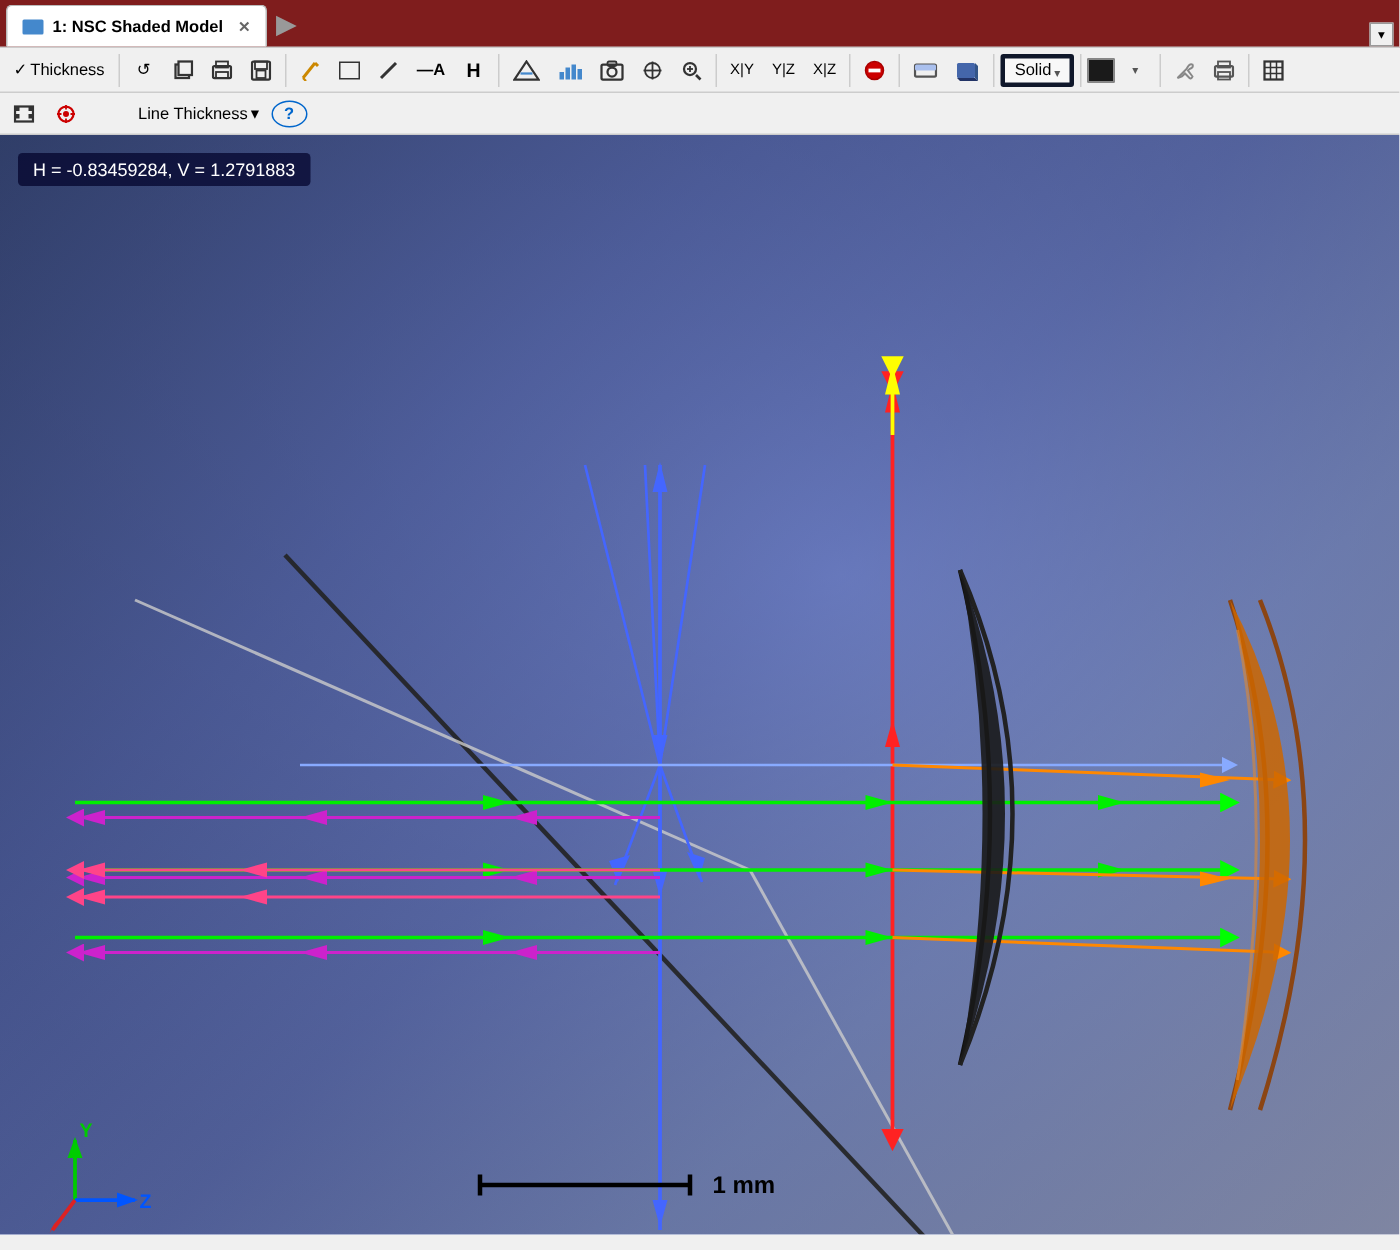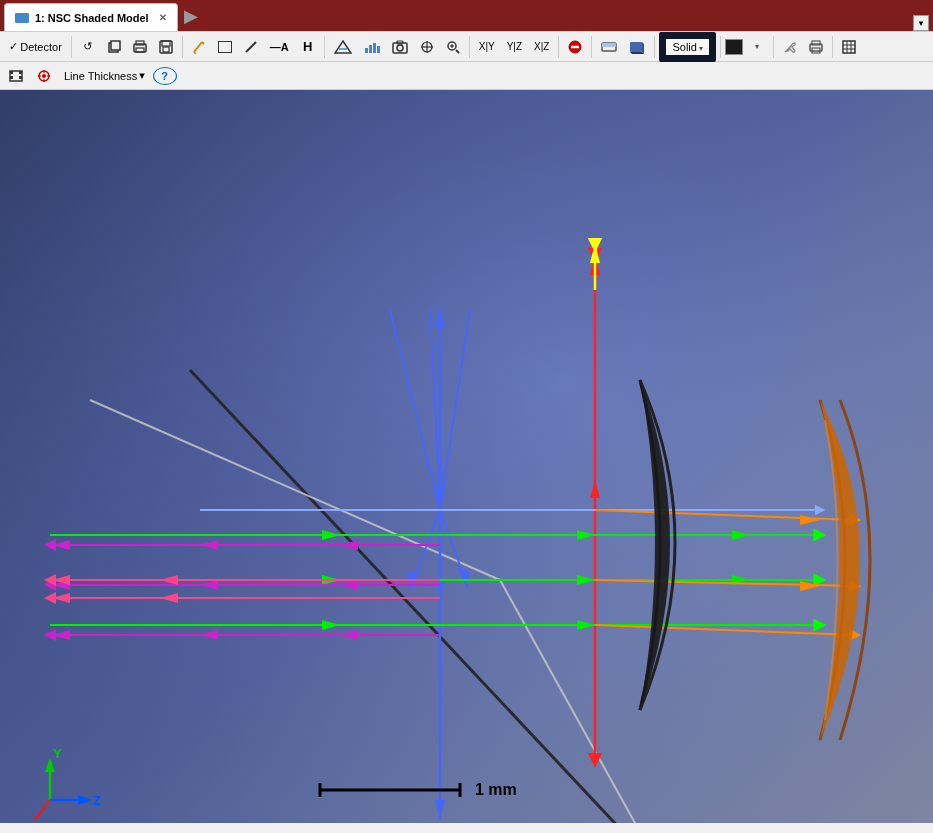--- a/index.html
+++ b/index.html
@@ -28,22 +28,22 @@
       display: flex; align-items: center; height: 30px; background: #f0f0f0;
       border-bottom: 1px solid #ccc; padding: 0 4px; gap: 2px;
     }
     .tb-btn {
       display: flex; align-items: center; justify-content: center;
       height: 24px; min-width: 24px; padding: 0 4px;
       background: #f0f0f0; border: 1px solid transparent;
       cursor: pointer; border-radius: 2px; font-size: 11px; gap: 2px;
     }
     .tb-separator { width: 1px; height: 22px; background: #ccc; margin: 0 2px; }
-    .tb-label { font-size: 11px; padding: 0 4px; cursor: pointer; display: flex; align-items: center; gap: 2px; }
-    .solid-btn { display: flex; align-items: flex-end; gap: 2px; border: 7px solid #0f172a; padding: 2px 6px; background: #f8f8f8; border-radius: 2px; font-size: 11px; cursor: pointer; }
+    .tb-label { font-size: 11px; padding: 0 4px; cursor: pointer; display: flex; align-items: center; gap: 2px; margin-left: 28px; }
+    .solid-btn { display: flex; align-items: flex-end; gap: 2px; border: 3px solid #0f172a; padding: 2px 6px; background: #f8f8f8; border-radius: 2px; font-size: 11px; cursor: pointer; }
     .color-swatch { width: 18px; height: 16px; background: #1a1a1a; border: 1px solid #888; cursor: pointer; }
     .tb-dropdown-arrow { font-size: 8px; color: #555; }
 
     
     .toolbar2 {
       display: flex; align-items: center; height: 28px; background: #f0f0f0;
       border-bottom: 1px solid #ccc; padding: 0 4px; gap: 4px;
     }
 
     
@@ -77,21 +77,21 @@
   </div>
   <span class="tab-separator">▶</span>
   <div class="win-controls">
     <div class="win-ctrl">▾</div>
   </div>
 </div>
 
 <div class="toolbar1">
   <div class="tb-btn">
     <span>✓</span>
-    <span>Detector</span>
+    <span>Thickness</span>
   </div>
   <div class="tb-separator"></div>
   <div class="tb-btn">
     <span>↺</span>
   </div>
   <div class="tb-btn">
     <svg width="14" height="14">
       <rect x="2" y="3" width="9" height="9" fill="none" stroke="#333" stroke-width="1.5"></rect>
       <rect x="4" y="1" width="9" height="9" fill="#f0f0f0" stroke="#333" stroke-width="1.5"></rect>
     </svg>
@@ -420,13 +420,16 @@
     <text x="53" y="668" fill="#00cc00" font-size="13" font-weight="bold">Y</text>
 
     <line x1="50" y1="710" x2="90" y2="710" stroke="#0055ff" stroke-width="2.5"></line>
     <polygon points="92,710 78,705 78,715" fill="#0055ff"></polygon>
     <text x="93" y="715" fill="#0055ff" font-size="13" font-weight="bold">Z</text>
 
     <line x1="50" y1="710" x2="35" y2="730" stroke="#dd2222" stroke-width="2.5"></line>
     <polygon points="33,732 42,720 36,726" fill="#dd2222"></polygon>
   </svg>
 
+  <div class="hud">
+    <span>H = -0.83459284, V = 1.2791883</span>
+  </div>
 </div>
 
 </body></html>

